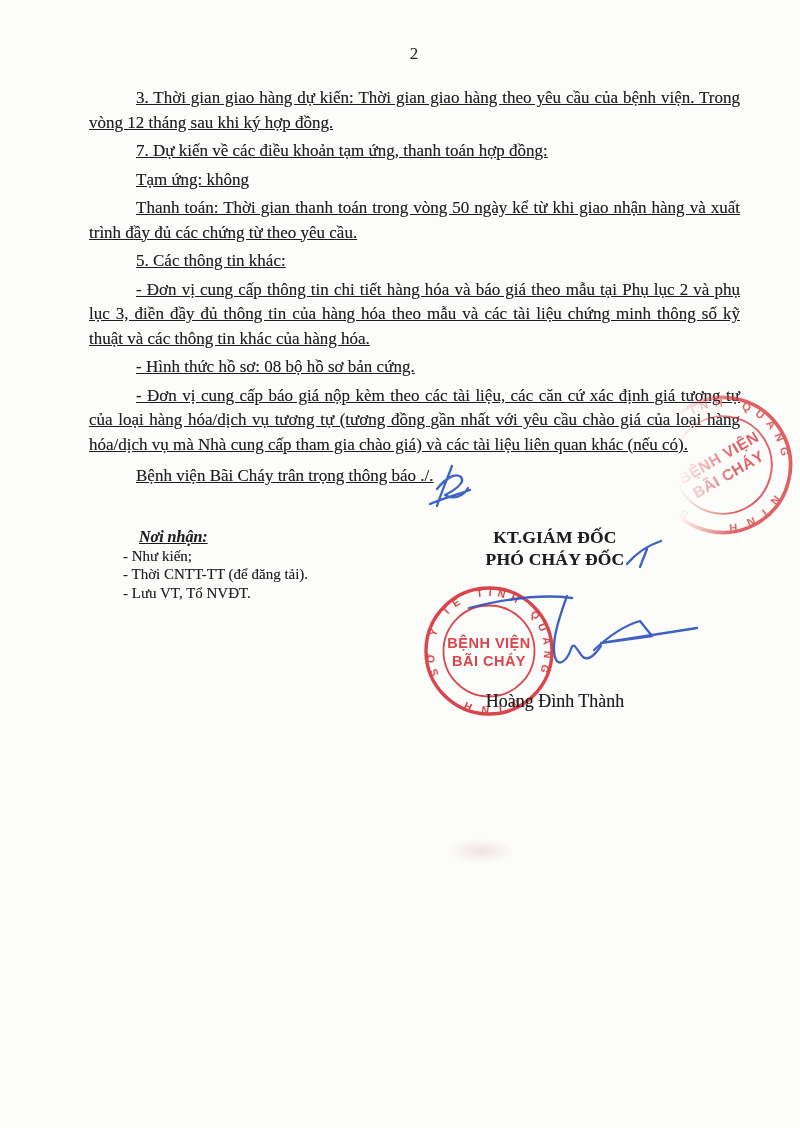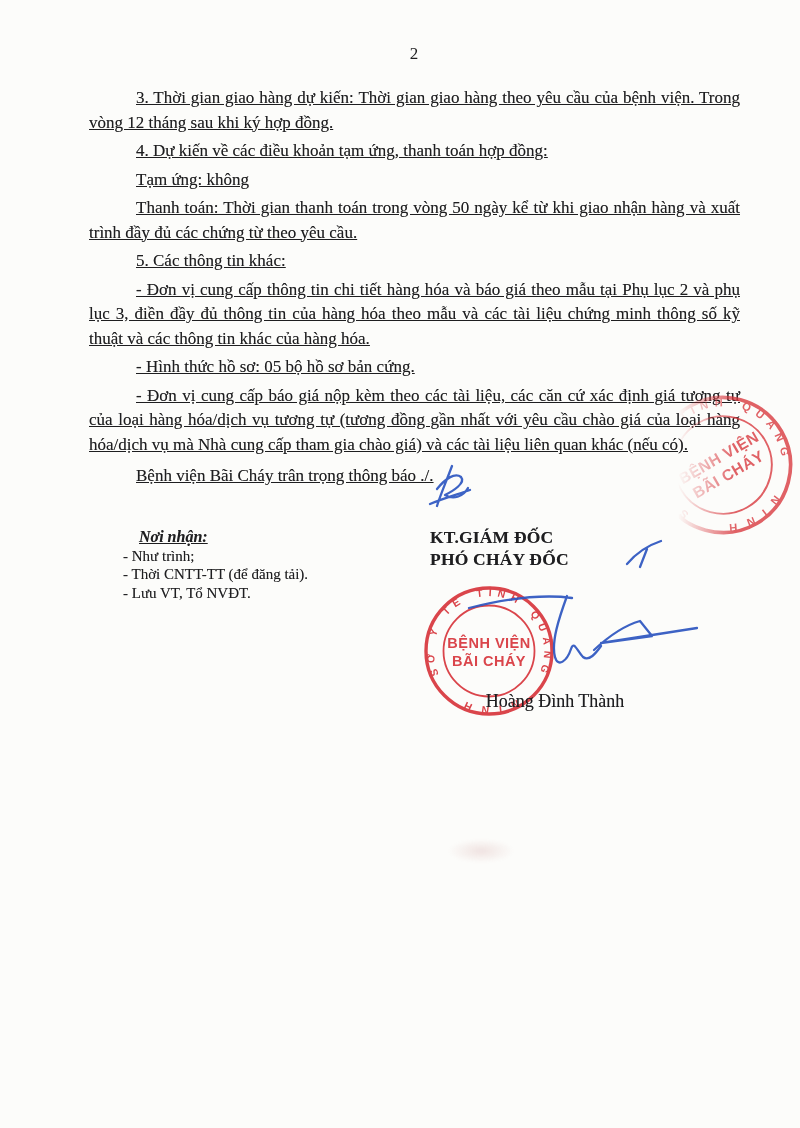--- a/index.html
+++ b/index.html
@@ -21,21 +21,21 @@
   .doc p{margin:0 0 4px;text-indent:47px;text-align:justify;text-decoration:underline;}
   .doc p.closing{margin-top:7px;}
   .recipients{
     position:absolute;left:123px;top:528px;
     font-size:15px;line-height:18.5px;
     text-shadow:0 0 .4px rgba(30,30,32,.45);
   }
   .recipients .title{font-weight:bold;font-style:italic;margin-left:16px;font-size:16px;text-decoration:underline;}
   .sign-title{
     position:absolute;left:430px;top:527px;width:250px;
-    font-weight:bold;font-size:17.5px;line-height:21.5px;
+    text-align:center;font-weight:bold;font-size:17.5px;line-height:21.5px;
     letter-spacing:.2px;text-shadow:0 0 .4px rgba(30,30,32,.5);
   }
   .signer-name{
     position:absolute;left:430px;top:691px;width:250px;
     text-align:center;font-weight:normal;font-size:18px;
     text-shadow:0 0 .4px rgba(30,30,32,.5);z-index:4;
   }
   .seal{position:absolute;left:419px;top:581px;width:140px;height:140px;opacity:.93;z-index:2;}
   .seal-partial-wrap{
     position:absolute;left:648px;top:390px;width:150px;height:150px;z-index:1;opacity:.88;
@@ -52,33 +52,33 @@
 </style>
 </head>
 <body>
 
 <div class="page">
 
   <div class="page-number">2</div>
 
   <div class="doc">
     <p>3. Thời gian giao hàng dự kiến: Thời gian giao hàng theo yêu cầu của bệnh viện. Trong vòng 12 tháng sau khi ký hợp đồng.</p>
-    <p>4. Dự kiến về các điều khoản tạm ứng, thanh toán hợp đồng:</p>
+    <p>7. Dự kiến về các điều khoản tạm ứng, thanh toán hợp đồng:</p>
     <p>Tạm ứng: không</p>
     <p>Thanh toán: Thời gian thanh toán trong vòng 50 ngày kể từ khi giao nhận hàng và xuất trình đầy đủ các chứng từ theo yêu cầu.</p>
     <p>5. Các thông tin khác:</p>
     <p>- Đơn vị cung cấp thông tin chi tiết hàng hóa và báo giá theo mẫu tại Phụ lục 2 và phụ lục 3, điền đầy đủ thông tin của hàng hóa theo mẫu và các tài liệu chứng minh thông số kỹ thuật và các thông tin khác của hàng hóa.</p>
-    <p>- Hình thức hồ sơ: 05 bộ hồ sơ bản cứng.</p>
+    <p>- Hình thức hồ sơ: 08 bộ hồ sơ bản cứng.</p>
     <p>- Đơn vị cung cấp báo giá nộp kèm theo các tài liệu, các căn cứ xác định giá tương tự của loại hàng hóa/dịch vụ tương tự (tương đồng gần nhất với yêu cầu chào giá của loại hàng hóa/dịch vụ mà Nhà cung cấp tham gia chào giá) và các tài liệu liên quan khác (nếu có).</p>
     <p class="closing">Bệnh viện Bãi Cháy trân trọng thông báo ./.</p>
   </div>
 
   <div class="recipients">
     <div class="title">Nơi nhận:</div>
-    <div>- Như trình;</div>
+    <div>- Như kiến;</div>
     <div>- Thời CNTT-TT (để đăng tải).</div>
     <div>- Lưu VT, Tổ NVĐT.</div>
   </div>
 
   <div class="sign-title">
     <div>KT.GIÁM ĐỐC</div>
     <div>PHÓ CHÁY ĐỐC</div>
   </div>
 
   <div class="seal">

